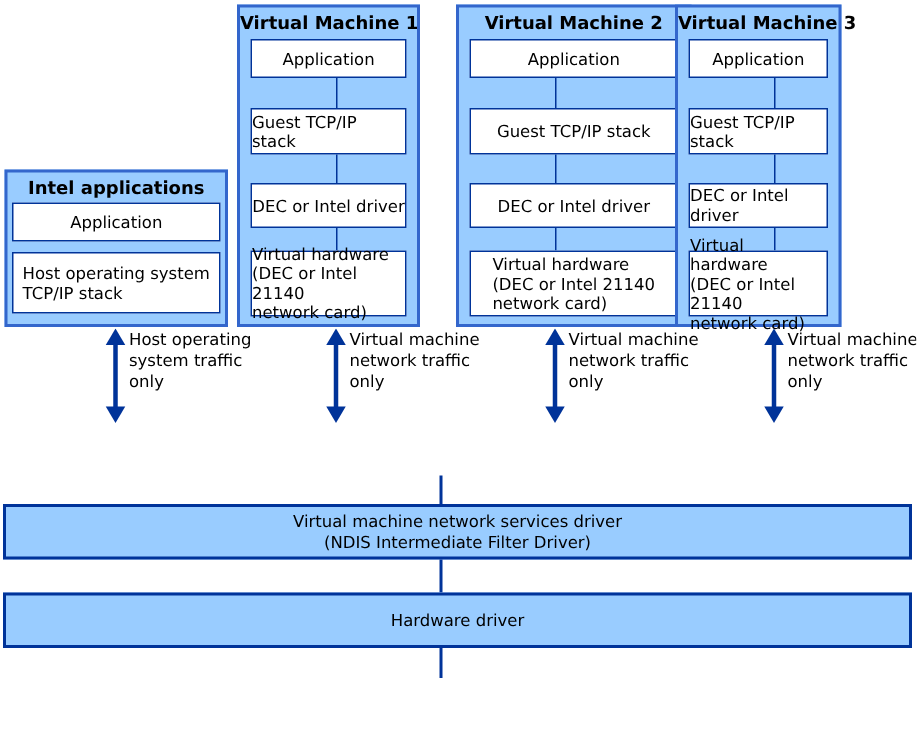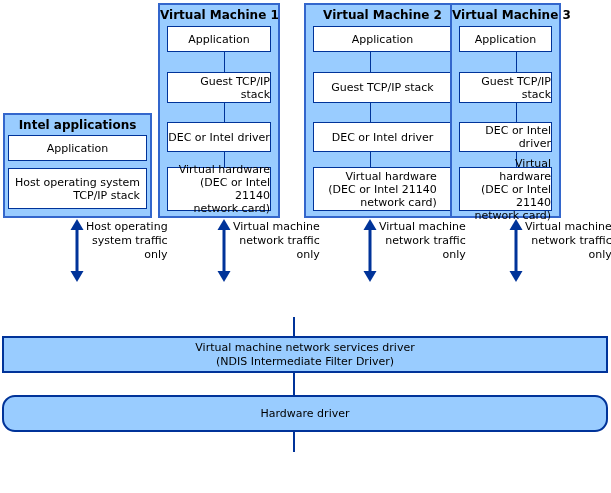--- a/index.html
+++ b/index.html
@@ -23,21 +23,21 @@
     position:absolute;left:0;right:0;top:3px;
     text-align:center;font-weight:bold;font-size:12px;
     white-space:pre;
   }
   .inner-box{
     position:absolute;
     background:var(--inner-fill,#FFFFFF);
     border:1px solid var(--inner-border,#003399);
     box-sizing:border-box;
     display:flex;align-items:center;justify-content:center;
-    text-align:right;line-height:13px;white-space:pre-line;
+    text-align:left;line-height:13px;white-space:pre-line;
   }
   .vm .inner-box{left:7px;right:7px;}
   .host .inner-box{left:3px;right:3px;}
   .vline{
     position:absolute;
     width:1px;background:var(--inner-border,#003399);
   }
   .vm .vline{left:64px;}
   
   .bar{
@@ -51,21 +51,21 @@
   .bar-connector{
     position:absolute;left:293px;width:2px;
     background:var(--bar-border,#003399);
   }
   
   .arrow{position:absolute;width:14px;height:63px;}
   .arrow svg{display:block;}
   .arrow svg *{fill:var(--arrow,#003399);}
   .arrow-label{
     position:absolute;top:220px;
-    line-height:14px;white-space:pre;text-align:right;
+    line-height:14px;white-space:pre;
   }
 </style>
 </head>
 <body>
 
 <div class="diagram">
 
   <div class="panel host" style="left:3px;top:113px;width:149px;height:105px;">
     <div class="panel-title">Intel applications</div>
     <div class="inner-box" style="top:20px;height:26px;">Application</div>
@@ -155,17 +155,17 @@
   <div class="arrow-label" style="left:525px;">Virtual machine
 network traffic
 only</div>
 
   <div class="bar-connector" style="top:317px;height:19px;"></div>
 
   <div class="bar" style="top:336px;height:37px;">Virtual machine network services driver
 (NDIS Intermediate Filter Driver)</div>
   <div class="bar-connector" style="top:373px;height:22px;"></div>
 
-  <div class="bar" style="top:395px;height:37px;border-radius:13px;">Hardware driver</div>
+  <div class="bar" style="top:395px;height:37px;">Hardware driver</div>
   <div class="bar-connector" style="top:432px;height:20px;"></div>
 
 
 </div>
 
 </body></html>

